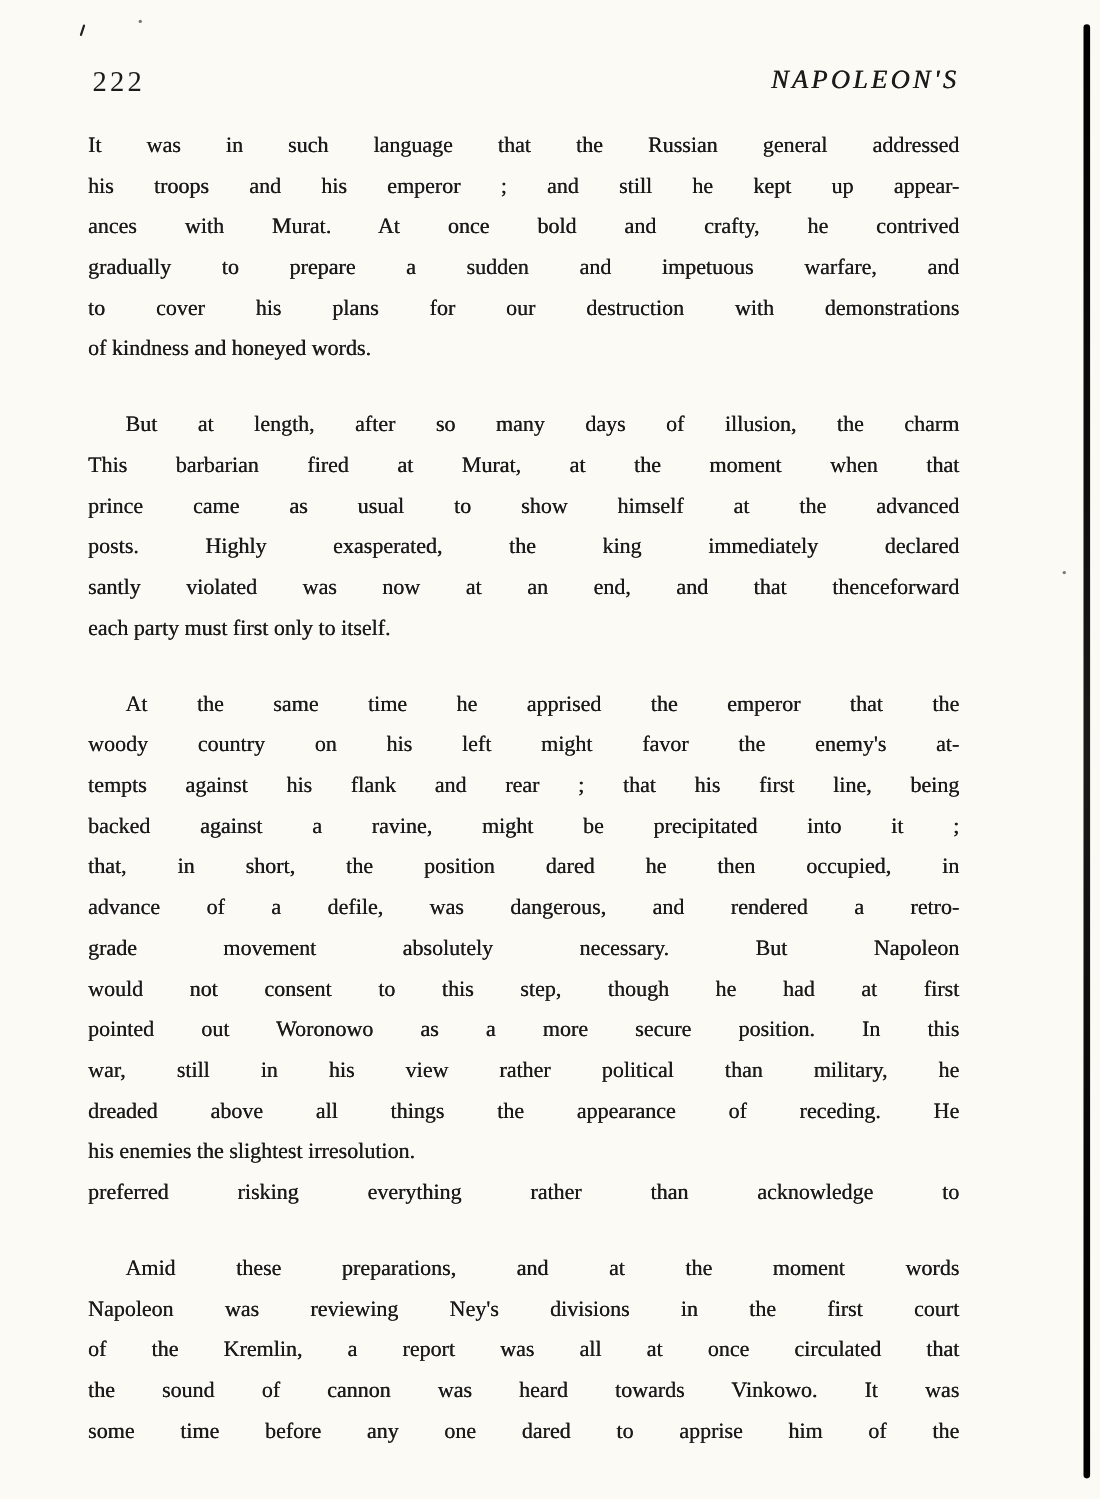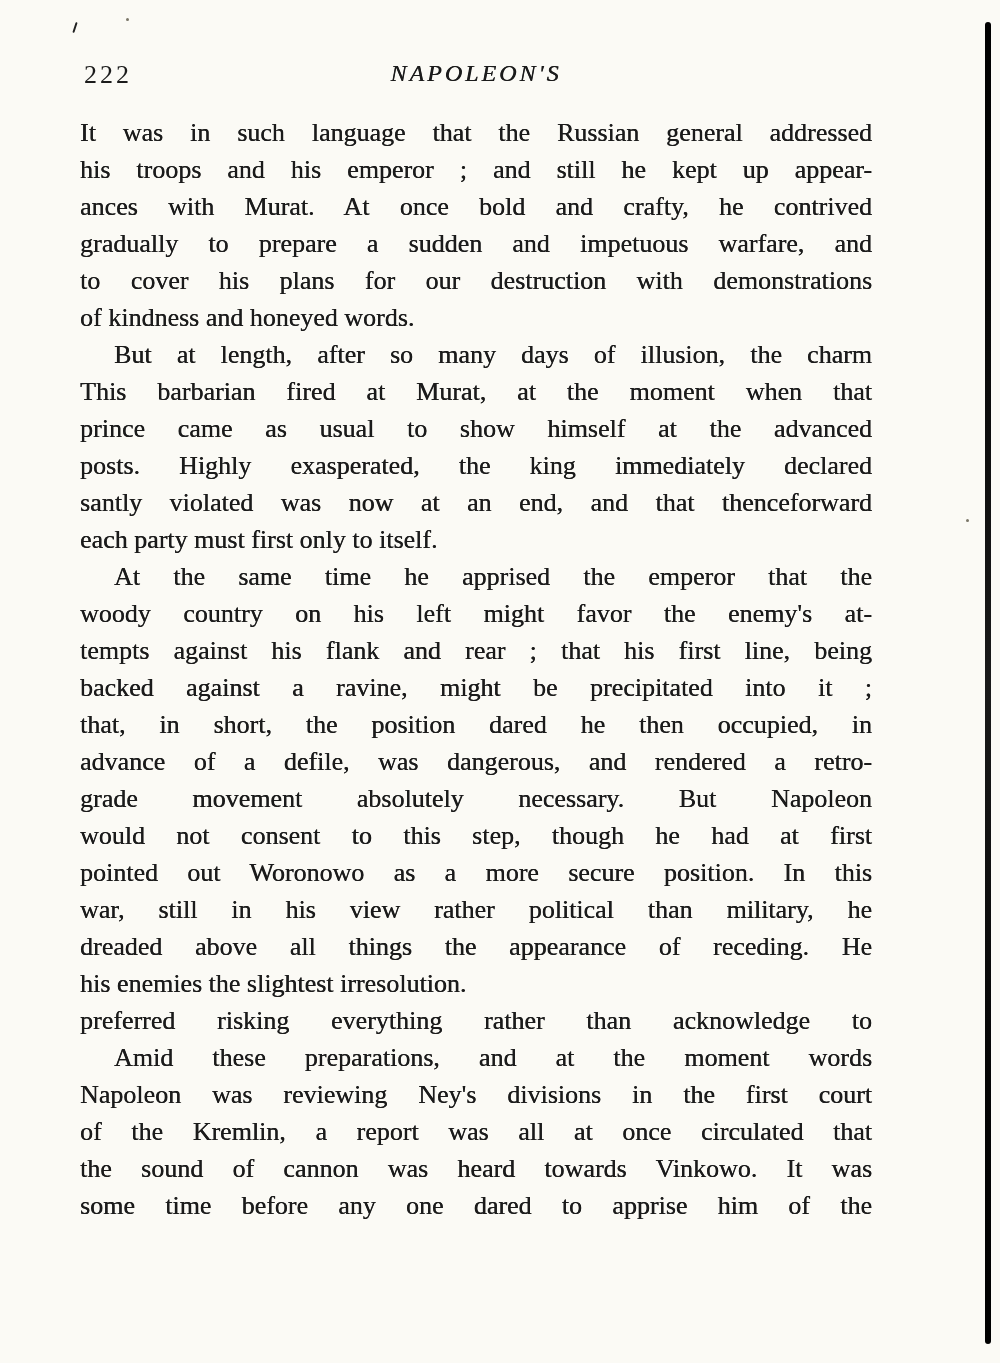--- a/index.html
+++ b/index.html
@@ -30,47 +30,48 @@
     left: 4px;
     top: 2px;
     font-size: 26px;
     letter-spacing: 3px;
   }
   .running-title {
     position: absolute;
     left: 0;
     right: 0;
     top: 2px;
-    text-align: center;
+    text-align: right;
     font-style: italic;
     font-size: 24px;
     letter-spacing: 3px;
     text-shadow: 0.4px 0 0 currentColor;
   }
   .text-block {
     margin-top: 20px;
   }
   .para {
     margin: 0;
   }
   .line {
-    font-size: 26px;
+    font-size: 20px;
     line-height: 37px;
     height: 37px;
     text-align: justify;
     text-align-last: justify;
     text-justify: inter-word;
     text-shadow: 0.3px 0 0 currentColor;
     white-space: normal;
   }
   .line.last {
     text-align-last: left;
   }
   .para.indent .line.first {
     text-indent: 34px;
+    margin-top: 32px;
   }
   
   .edge-line {
     position: absolute;
     right: 9px;
     top: 22px;
     width: 6px;
     height: 1322px;
     background: linear-gradient(to bottom, #000 0%, #0d0d0d 30%, #1a1a1a 50%, #050505 80%, #000 100%);
     border-radius: 3px;

